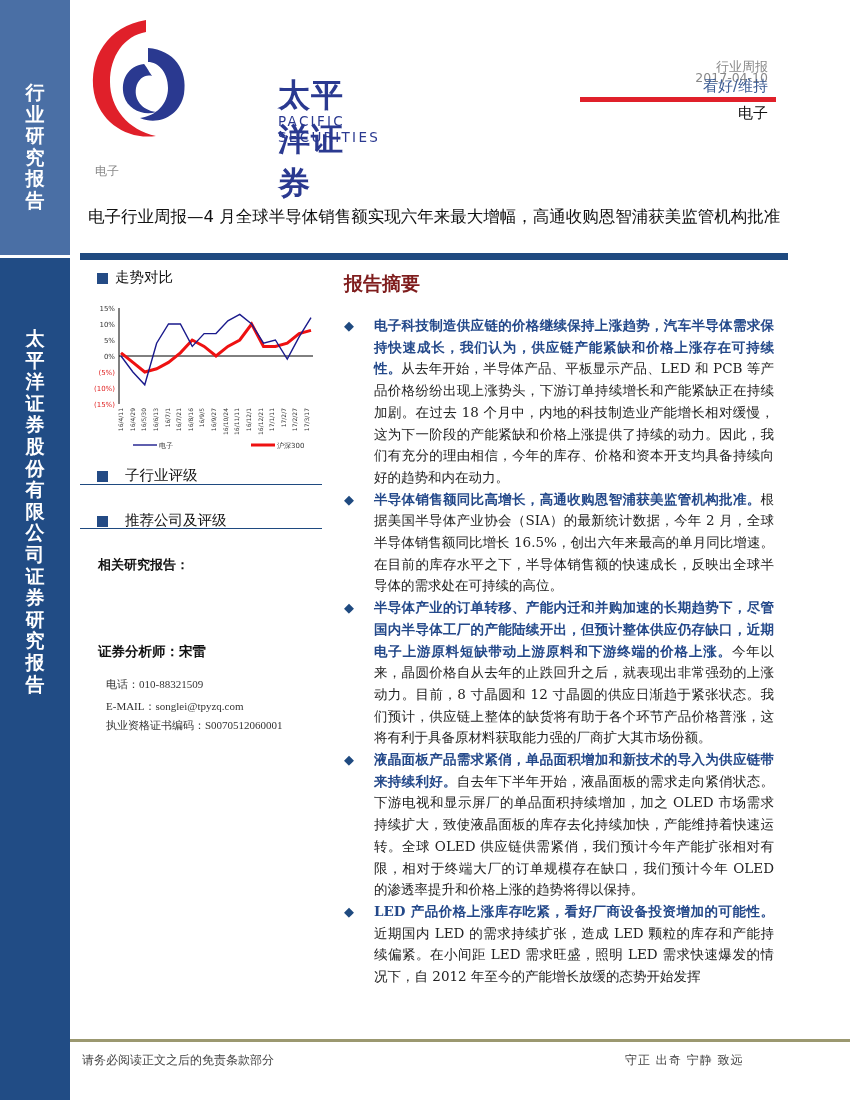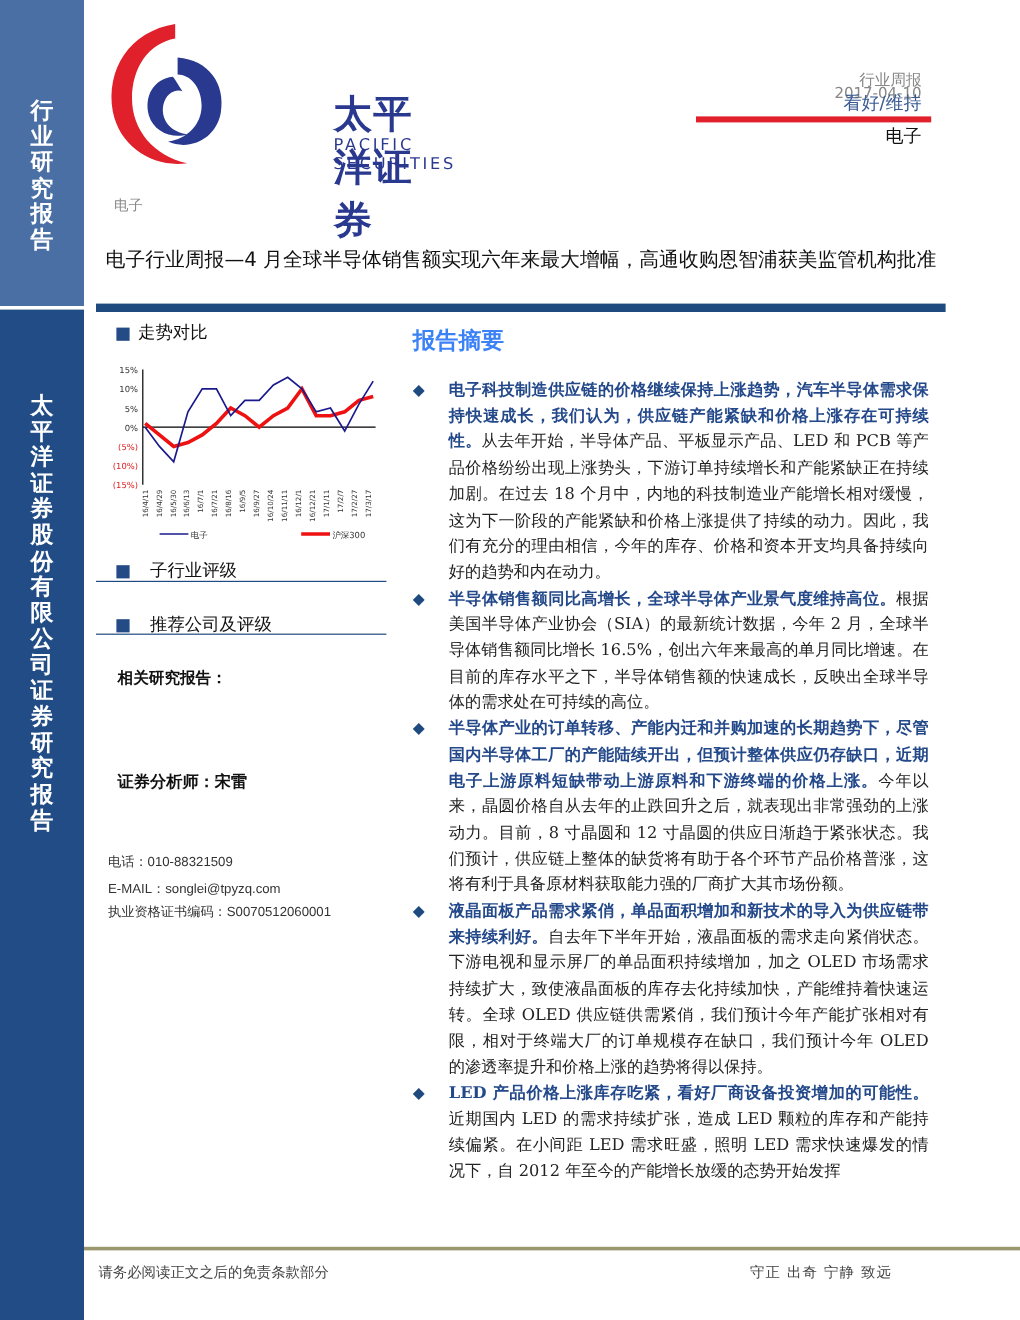--- a/index.html
+++ b/index.html
@@ -31,24 +31,24 @@
   .title-bar { position:absolute; left:80px; top:253px; width:708px; height:7px; background:#1f4a80; }
   .sec-head { position:relative; height:26px; font-weight:normal; font-size:14.5px; color:#111; }
   .sec-head .sq { position:absolute; left:12px; top:8px; width:11px; height:11px; background:#244b85; }
   .sec-head .txt { position:absolute; left:40px; top:3px; }
   .sec-line { position:absolute; left:0; width:242px; height:1px; background:#1f4a80; }
 
   .chart { position:absolute; left:85px; top:296px; width:240px; height:160px; }
 
   .related { position:absolute; left:98px; top:556px; font-weight:bold; font-size:13px; color:#111; }
   .analyst { position:absolute; left:98px; top:643px; font-weight:bold; font-size:13.5px; color:#111; }
-  .contact { position:absolute; left:90px; font-size:11px; color:#333; font-family:Liberation Sans, sans-serif;margin-top:34px; }
+  .contact { position:absolute; left:106px; font-size:11px; color:#333; font-family:Liberation Serif, serif; }
   .c1 { top:677px; } .c2 { top:699px; } .c3 { top:718px; }
 
-  .abstract-title { position:absolute; left:344px; top:271px; font-weight:bold; font-size:19px; color:#3b82f6; }
+  .abstract-title { position:absolute; left:344px; top:271px; font-weight:bold; font-size:19px; color:#7f1d1d; }
   .abstract { position:absolute; left:344px; top:315px; width:430px; font-size:13.5px; line-height:21.7px; color:#222; }
   .bullet { position:relative; padding-left:30px; text-align:justify; }
   .bullet .dia { position:absolute; left:0; top:0; color:#1f4a80; font-size:13px; }
   .bullet b { color:#24498a; }
 
   .footer-line { position:absolute; left:70px; top:1039px; width:780px; height:3px; background:#9b9870; }
   .footer-left { position:absolute; left:82px; top:1052px; font-size:12px; color:#444; }
   .footer-right { position:absolute; left:625px; top:1052px; font-size:12px; color:#444; letter-spacing:1px; }
 </style>
 </head>
@@ -165,21 +165,21 @@
 <div class="contact c3">执业资格证书编码：S0070512060001</div>
 
 <div class="abstract-title">报告摘要</div>
 <div class="abstract">
   <div class="bullet">
     <span class="dia">◆</span>
     <b>电子科技制造供应链的价格继续保持上涨趋势，汽车半导体需求保持快速成长，我们认为，供应链产能紧缺和价格上涨存在可持续性。</b><span>从去年开始，半导体产品、平板显示产品、LED 和 PCB 等产品价格纷纷出现上涨势头，下游订单持续增长和产能紧缺正在持续加剧。在过去 18 个月中，内地的科技制造业产能增长相对缓慢，这为下一阶段的产能紧缺和价格上涨提供了持续的动力。因此，我们有充分的理由相信，今年的库存、价格和资本开支均具备持续向好的趋势和内在动力。</span>
   </div>
   <div class="bullet">
     <span class="dia">◆</span>
-    <b>半导体销售额同比高增长，全球半导体产业景气度维持高位。</b><span>根据美国半导体产业协会（SIA）的最新统计数据，今年 2 月，全球半导体销售额同比增长 16.5%，创出六年来最高的单月同比增速。在目前的库存水平之下，半导体销售额的快速成长，反映出全球半导体的需求处在可持续的高位。</span>
+    <b>半导体销售额同比高增长，高通收购恩智浦获美监管机构批准。</b><span>根据美国半导体产业协会（SIA）的最新统计数据，今年 2 月，全球半导体销售额同比增长 16.5%，创出六年来最高的单月同比增速。在目前的库存水平之下，半导体销售额的快速成长，反映出全球半导体的需求处在可持续的高位。</span>
   </div>
   <div class="bullet">
     <span class="dia">◆</span>
     <b>半导体产业的订单转移、产能内迁和并购加速的长期趋势下，尽管国内半导体工厂的产能陆续开出，但预计整体供应仍存缺口，近期电子上游原料短缺带动上游原料和下游终端的价格上涨。</b><span>今年以来，晶圆价格自从去年的止跌回升之后，就表现出非常强劲的上涨动力。目前，8 寸晶圆和 12 寸晶圆的供应日渐趋于紧张状态。我们预计，供应链上整体的缺货将有助于各个环节产品价格普涨，这将有利于具备原材料获取能力强的厂商扩大其市场份额。</span>
   </div>
   <div class="bullet">
     <span class="dia">◆</span>
     <b>液晶面板产品需求紧俏，单品面积增加和新技术的导入为供应链带来持续利好。</b><span>自去年下半年开始，液晶面板的需求走向紧俏状态。下游电视和显示屏厂的单品面积持续增加，加之 OLED 市场需求持续扩大，致使液晶面板的库存去化持续加快，产能维持着快速运转。全球 OLED 供应链供需紧俏，我们预计今年产能扩张相对有限，相对于终端大厂的订单规模存在缺口，我们预计今年 OLED 的渗透率提升和价格上涨的趋势将得以保持。</span>
   </div>
   <div class="bullet">

